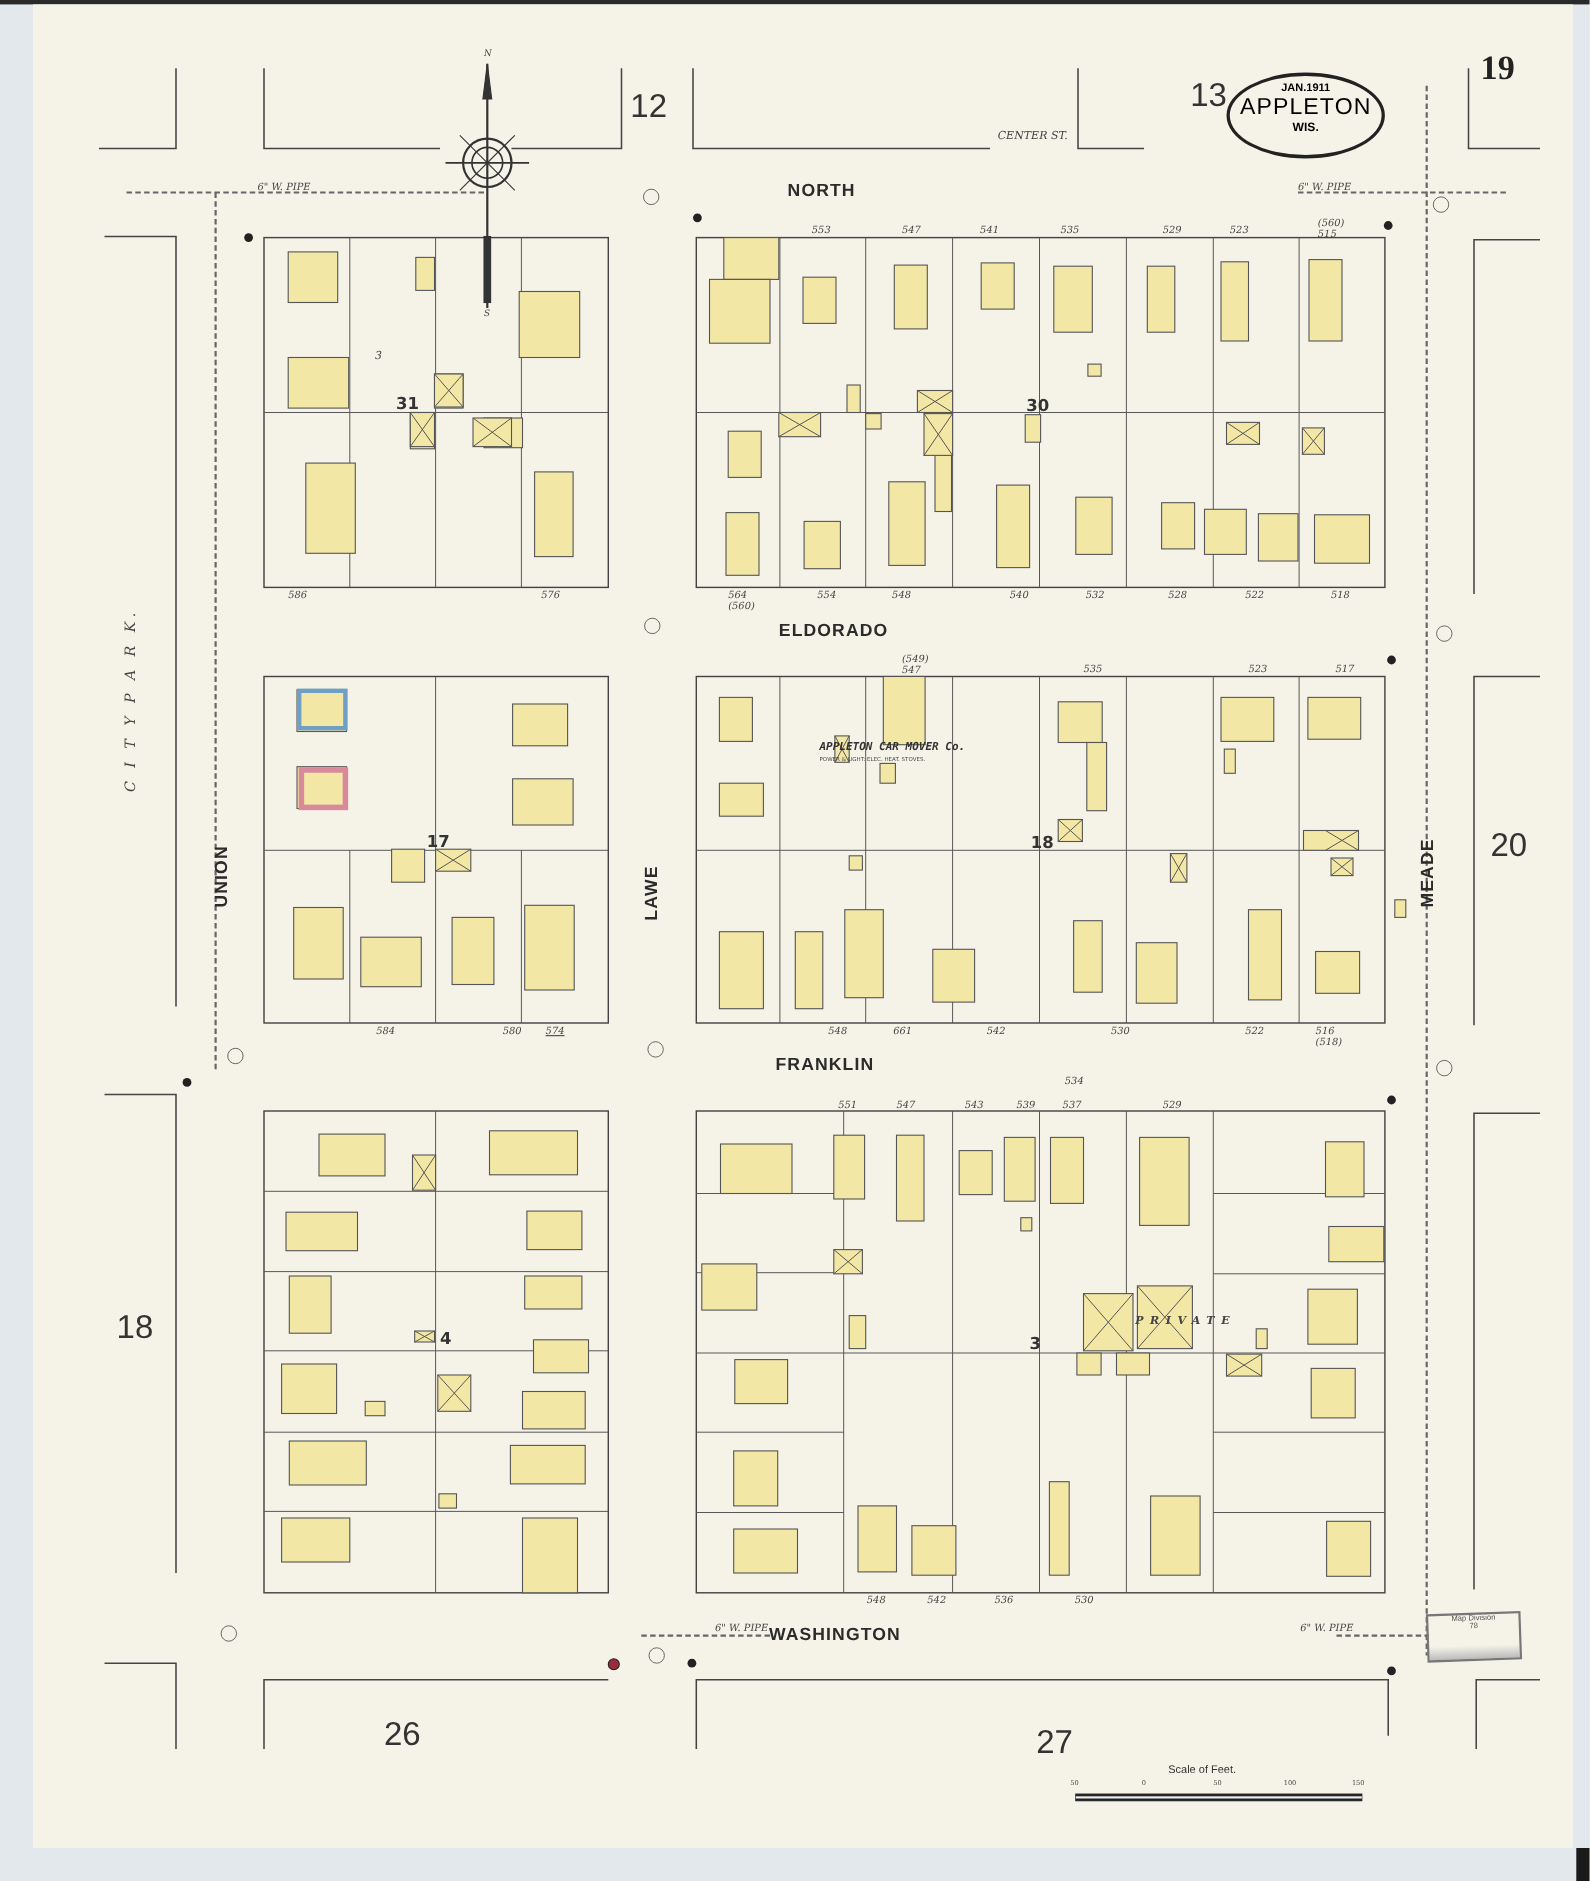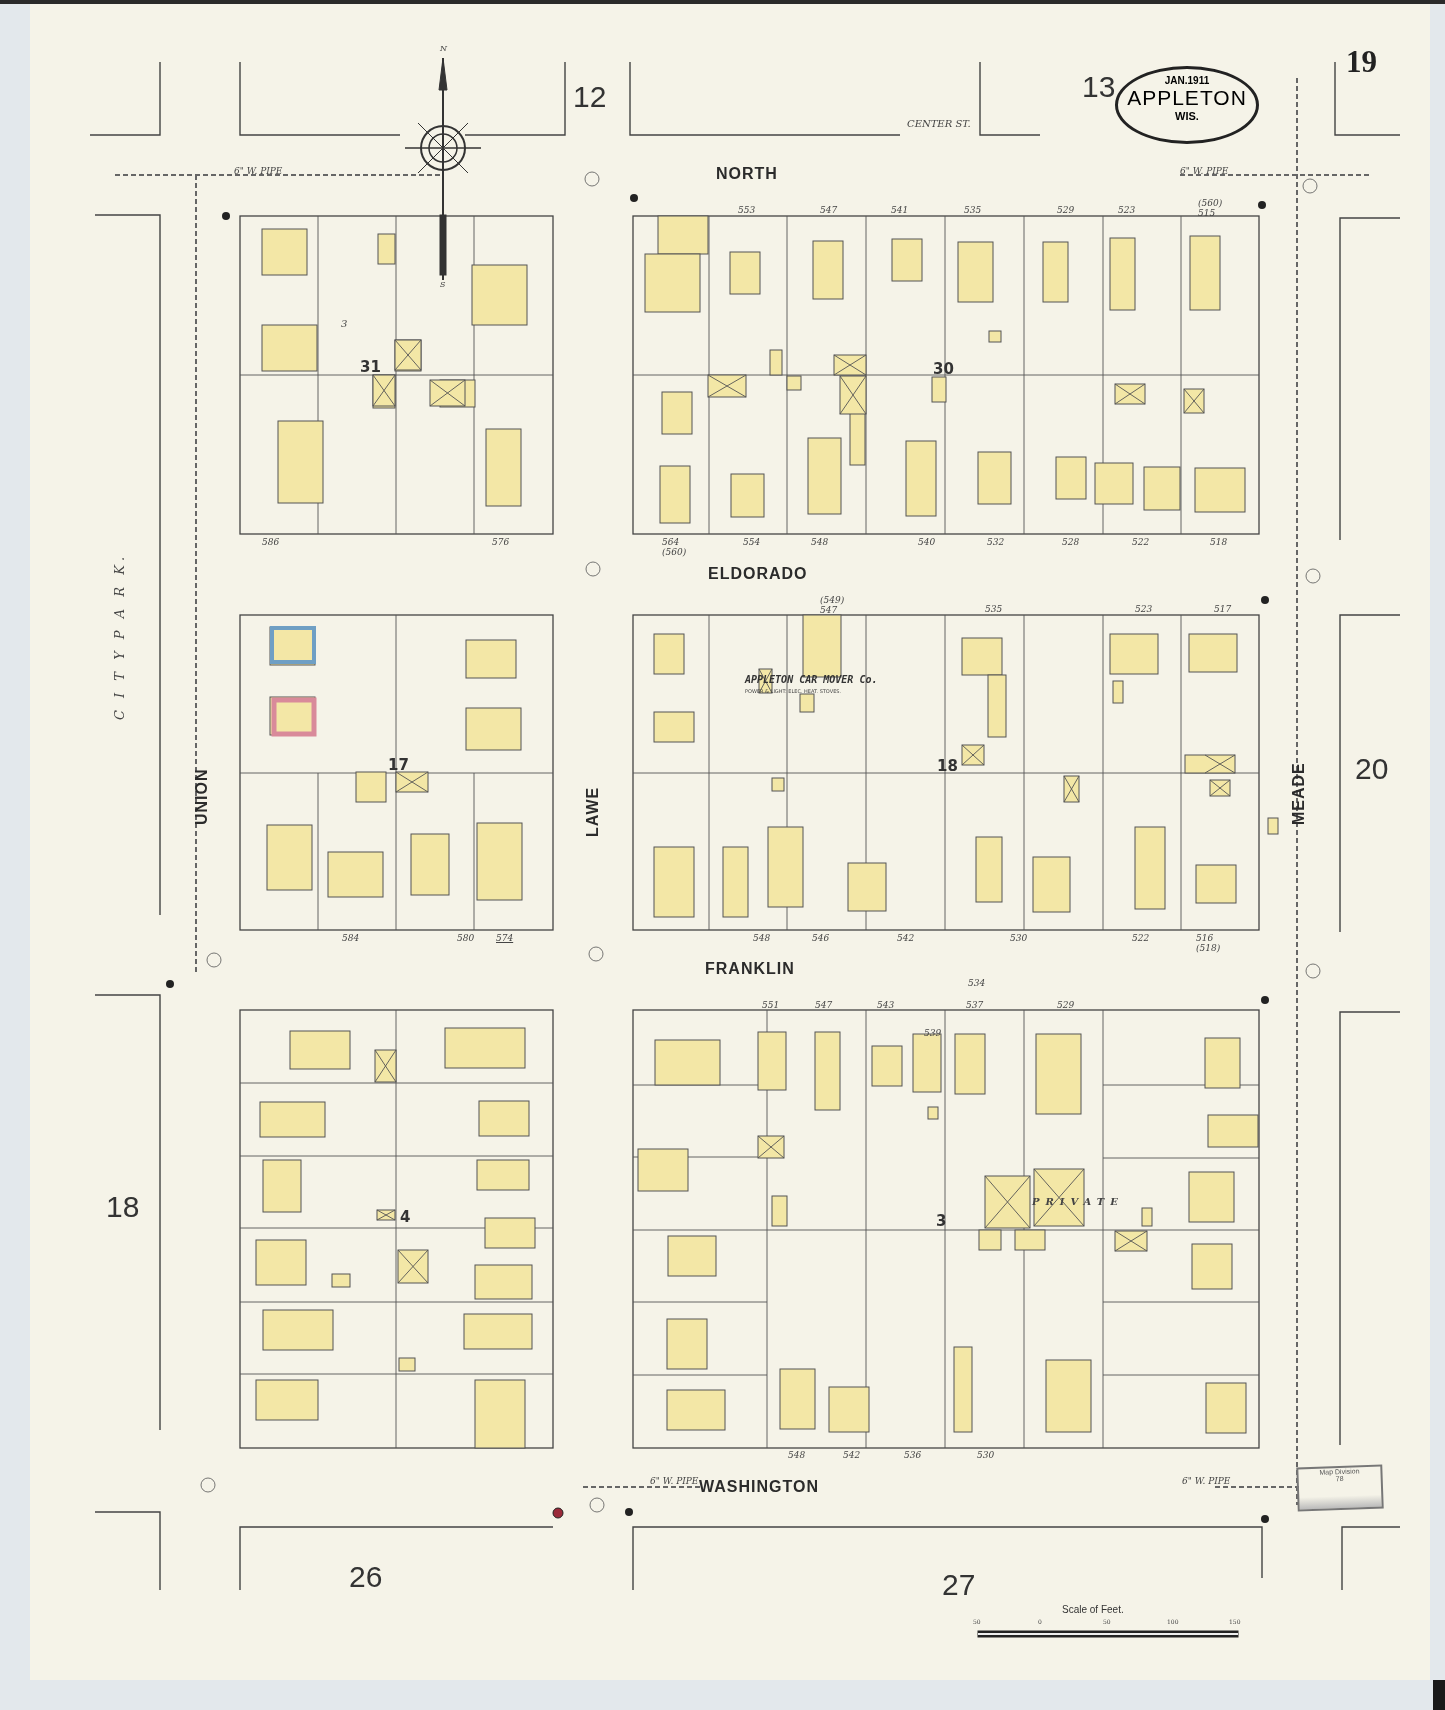--- a/index.html
+++ b/index.html
@@ -402,35 +402,35 @@
 <div class="lbl addr" style="left:1210px;top:537px;">518</div>
 
 <div class="lbl addr" style="left:262px;top:537px;">586</div>
 <div class="lbl addr" style="left:492px;top:537px;">576</div>
 
 <div class="lbl addr" style="left:820px;top:595px;width:26px;white-space:normal;">(549) 547</div>
 <div class="lbl addr" style="left:985px;top:604px;">535</div>
 <div class="lbl addr" style="left:1135px;top:604px;">523</div>
 <div class="lbl addr" style="left:1214px;top:604px;">517</div>
 <div class="lbl addr" style="left:753px;top:933px;">548</div>
-<div class="lbl addr" style="left:812px;top:933px;">546</div>
+<div class="lbl addr" style="left:812px;top:933px;">661</div>
 <div class="lbl addr" style="left:897px;top:933px;">542</div>
 <div class="lbl addr" style="left:968px;top:933px;margin-top:45px;">534</div>
 <div class="lbl addr" style="left:1010px;top:933px;">530</div>
 <div class="lbl addr" style="left:1132px;top:933px;">522</div>
 <div class="lbl addr" style="left:1196px;top:933px;width:26px;white-space:normal;">516 (518)</div>
 
 <div class="lbl addr" style="left:342px;top:933px;">584</div>
 <div class="lbl addr" style="left:421px;top:933px;margin-left:36px;">580</div>
 <div class="lbl addr" style="left:496px;top:933px;text-decoration:underline;">574</div>
 
 <div class="lbl addr" style="left:762px;top:1000px;">551</div>
 <div class="lbl addr" style="left:815px;top:1000px;">547</div>
 <div class="lbl addr" style="left:877px;top:1000px;">543</div>
-<div class="lbl addr" style="left:924px;top:1028px;text-align:center;">539</div>
+<div class="lbl addr" style="left:924px;top:1000px;text-align:center;">539</div>
 <div class="lbl addr" style="left:966px;top:1000px;">537</div>
 <div class="lbl addr" style="left:1057px;top:1000px;">529</div>
 <div class="lbl addr" style="left:788px;top:1450px;">548</div>
 <div class="lbl addr" style="left:843px;top:1450px;">542</div>
 <div class="lbl addr" style="left:904px;top:1450px;">536</div>
 <div class="lbl addr" style="left:977px;top:1450px;">530</div>
 
 <div class="lbl lot" style="left:341px;top:318px;">3</div>
 
 <div class="lbl scale-title" style="left:1062px;top:1604px;">Scale of Feet.</div>

